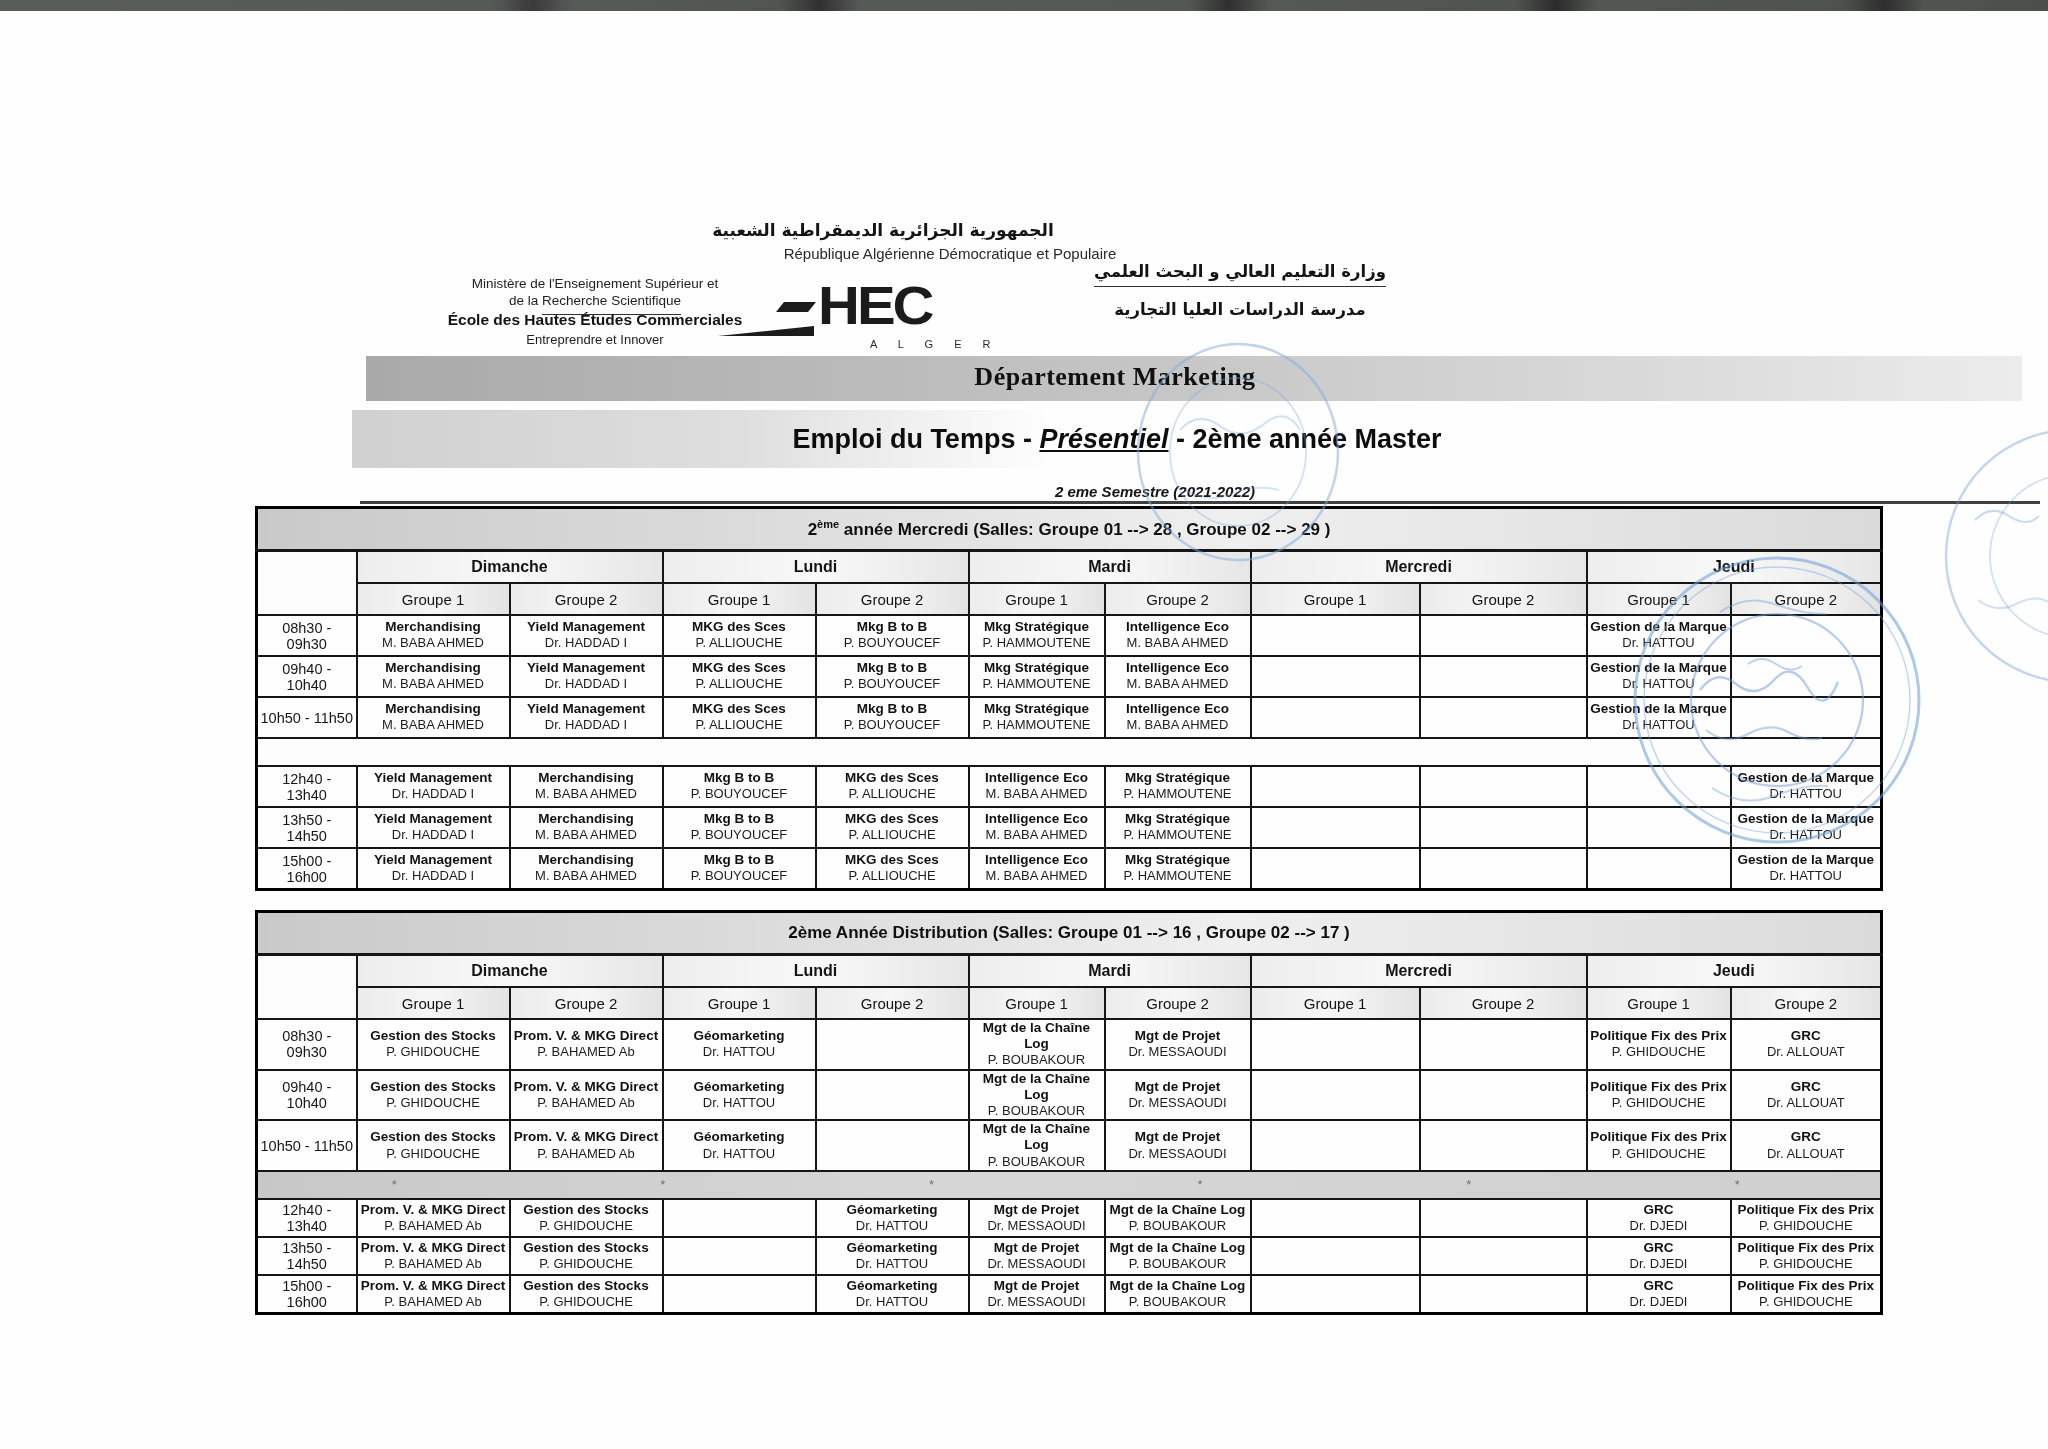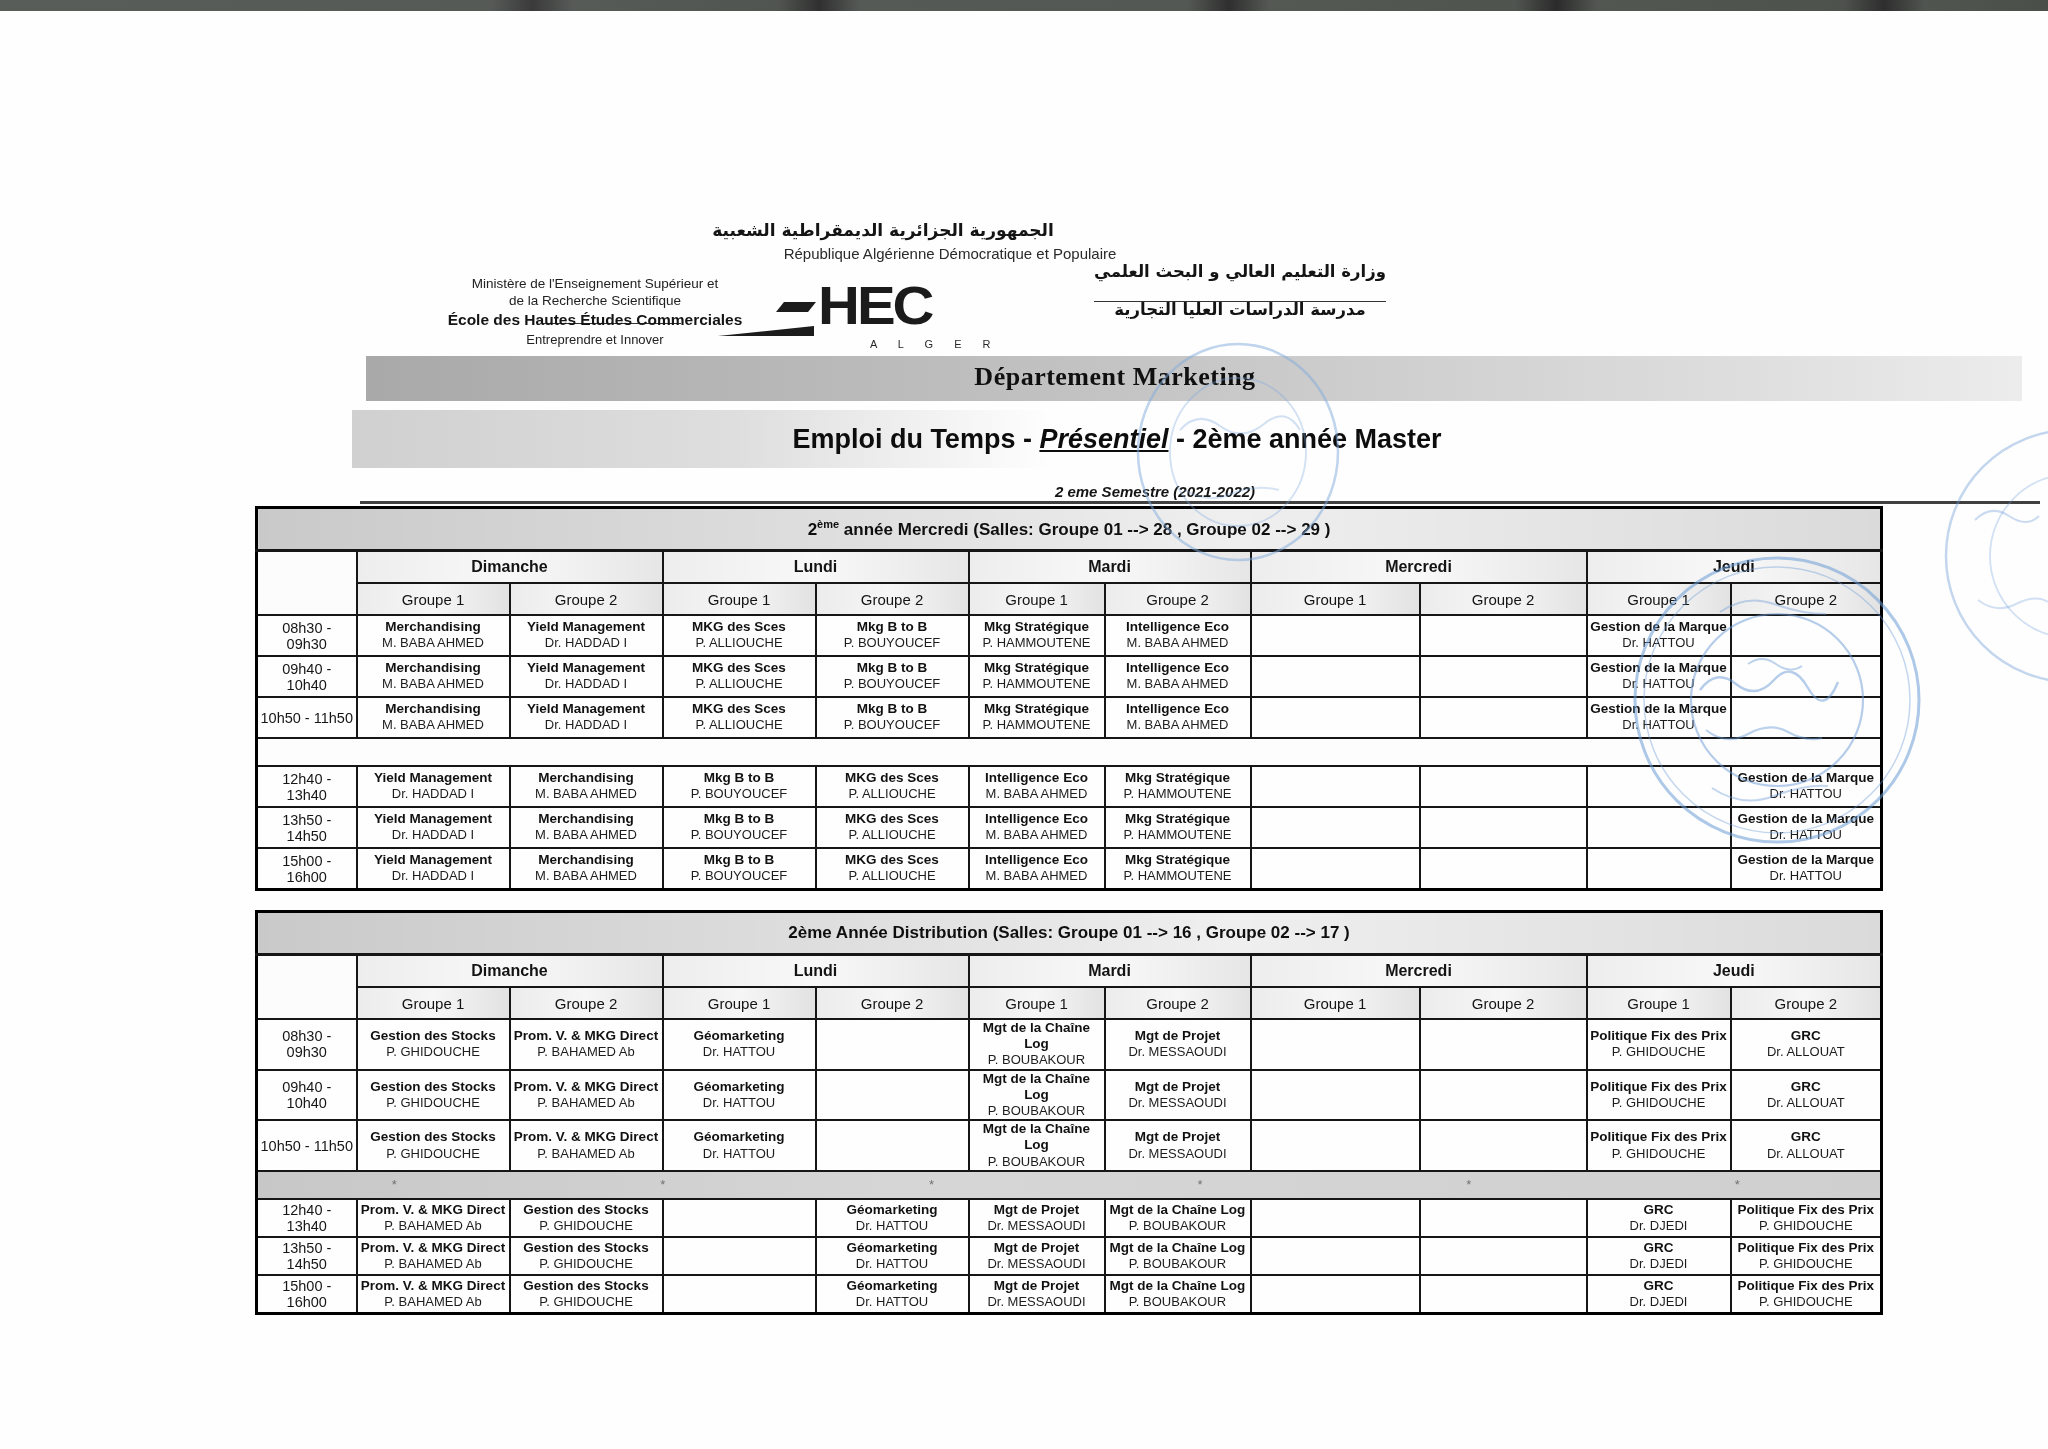--- a/index.html
+++ b/index.html
@@ -8,25 +8,25 @@
   .abs{position:absolute;}
   
   .scan-top{left:0;top:0;width:2048px;height:11px;
     background:linear-gradient(90deg,#595d5a 0%,#565a57 24%,#3a3a3a 26%,#575b58 28%,#515551 38%,#303030 40%,#565a57 42%,#545854 58%,#2f2f2f 60%,#555954 62%,#50544f 74%,#2b2b2b 76%,#535752 78%,#4e524d 90%,#2e2e2e 92%,#515550 94%,#4b4f4a 100%);}
   .stray-line{left:360px;top:501px;width:1680px;height:3px;background:#1e1e1e;opacity:.85;}
   
   .hdr{text-align:center;line-height:1.25;}
   .republic-ar{left:583px;top:220px;width:600px;font-weight:bold;font-size:17px;font-family:"DejaVu Sans",sans-serif;}
   .republic-fr{left:600px;top:245px;width:700px;font-size:15px;color:#2a2a2a;}
   .ministry-fr{left:420px;top:276px;width:350px;font-size:13.5px;color:#222;}
-  .ministry-fr .u{border-bottom:1px solid #333;padding-bottom:15px;}
+  .ministry-fr .u{border-bottom:1px solid #333;padding-bottom:6px;}
   .school-fr{left:400px;top:310px;width:390px;font-size:15.5px;font-weight:bold;}
   .motto{left:420px;top:332px;width:350px;font-size:13px;color:#222;}
   .ministry-ar{left:1065px;top:262px;width:350px;font-weight:bold;font-size:16.5px;font-family:"DejaVu Sans",sans-serif;}
-  .ministry-ar .u{border-bottom:1.5px solid #333;padding-bottom:20px;text-align:center;}
+  .ministry-ar .u{border-bottom:1.5px solid #333;padding-bottom:5px;text-align:center;}
   .school-ar{left:1065px;top:300px;width:350px;font-weight:bold;font-size:16.5px;font-family:"DejaVu Sans",sans-serif;}
   
   .logo{left:718px;top:280px;width:310px;height:82px;}
   .logo-flag{position:absolute;left:0;top:34px;width:96px;height:22px;background:#1c1c1c;
     clip-path:polygon(0 100%,100% 55%,100% 100%);}
   .logo-flag2{position:absolute;left:58px;top:22px;width:40px;height:10px;background:#1c1c1c;
     clip-path:polygon(20% 0,100% 0,80% 100%,0 100%);}
   .logo-text{position:absolute;left:100px;top:-8px;font-size:58px;font-weight:bold;letter-spacing:-3px;
     color:#1b1b1b;font-family:"Liberation Sans",sans-serif;transform:scaleY(.92);}
   .logo-sub{position:absolute;left:152px;top:58px;font-size:11px;letter-spacing:9px;color:#2a2a2a;}

